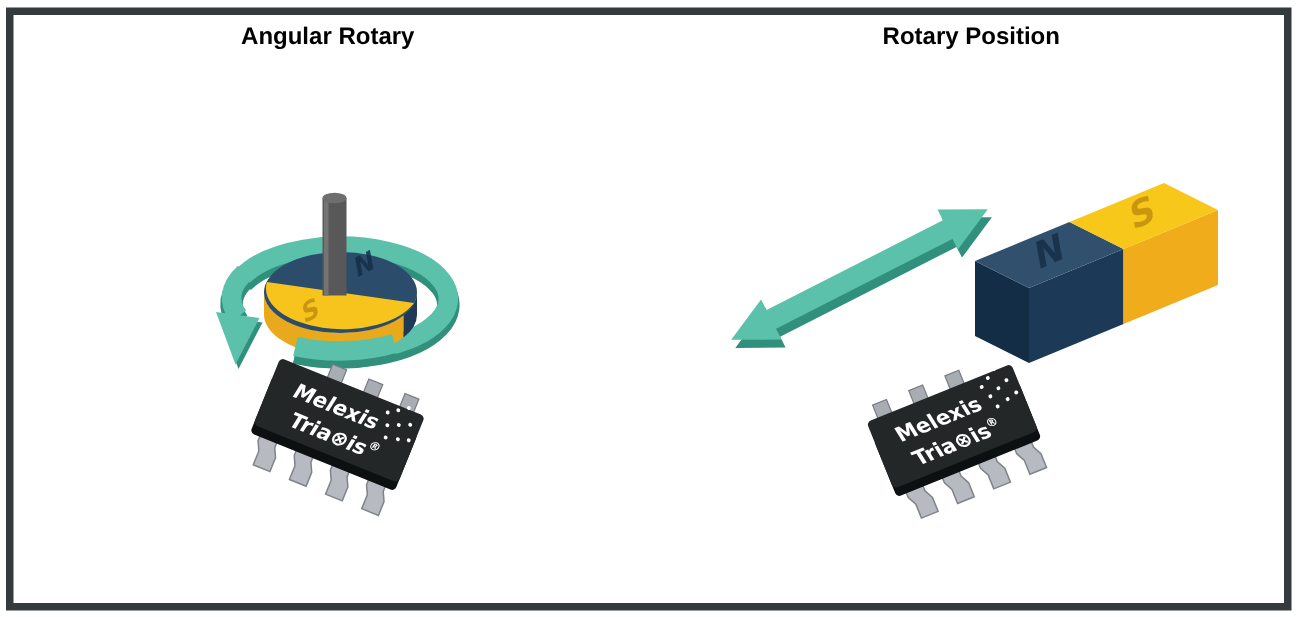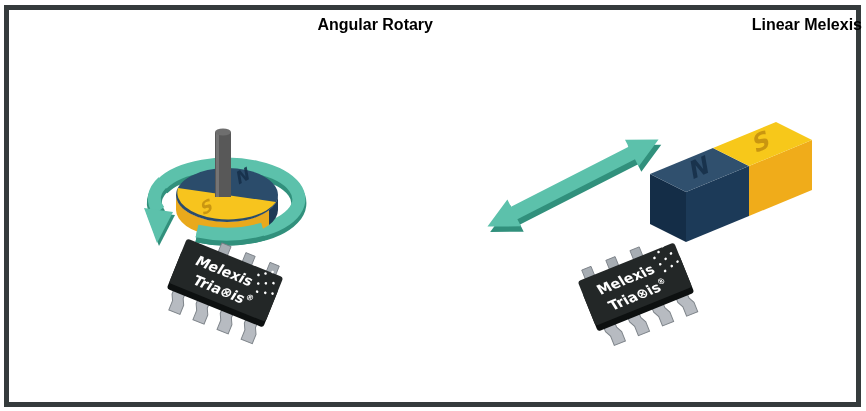--- a/index.html
+++ b/index.html
@@ -1,36 +1,36 @@
 <!DOCTYPE html>
 <html><head>
 <meta charset="utf-8">
 <style>
   html,body{margin:0;padding:0;background:#fff;}
   #stage{position:relative;width:866px;height:411px;background:#fff;overflow:hidden;
          font-family:"Liberation Sans",sans-serif;}
   #frame{position:absolute;left:4px;top:5px;width:847px;height:392px;border:5px solid #353B3C;}
   .panel-title{position:absolute;top:16px;width:429px;text-align:center;
 ate               font-size:27px;font-weight:700;color:#000;letter-spacing:0px;}
-  .panel-title{font-family:"Liberation Sans",sans-serif;text-align:right;}
+  .panel-title{font-family:"Liberation Sans",sans-serif;}
   #title-left{left:4px;}
   #title-right{left:433px;}
   #art{position:absolute;left:0;top:0;}
   text{font-family:"DejaVu Sans",sans-serif;}
   .chip-text{font-weight:bold;fill:#ffffff;}
   .emboss{font-weight:bold;opacity:0.85;}
 </style>
 </head>
 <body>
 
 <div id="stage">
   <div id="frame"></div>
 
   <div id="title-left" class="panel-title">Angular Rotary</div>
-  <div id="title-right" class="panel-title">Linear Melexis</div>
+  <div id="title-right" class="panel-title">Rotary Position</div>
 
   <svg id="art" width="866" height="411" viewBox="0 0 866 411">
 
     <g>
 
       <g>
         <path d="M197,235 A72,35 0 1 0 162,188" fill="none" stroke-width="15" stroke-linecap="butt" stroke="#31907C"></path>
         <path d="M197,231 A72,35 0 1 0 162,184" fill="none" stroke-width="13" stroke="#5CC1AB"></path>
       </g>
 

